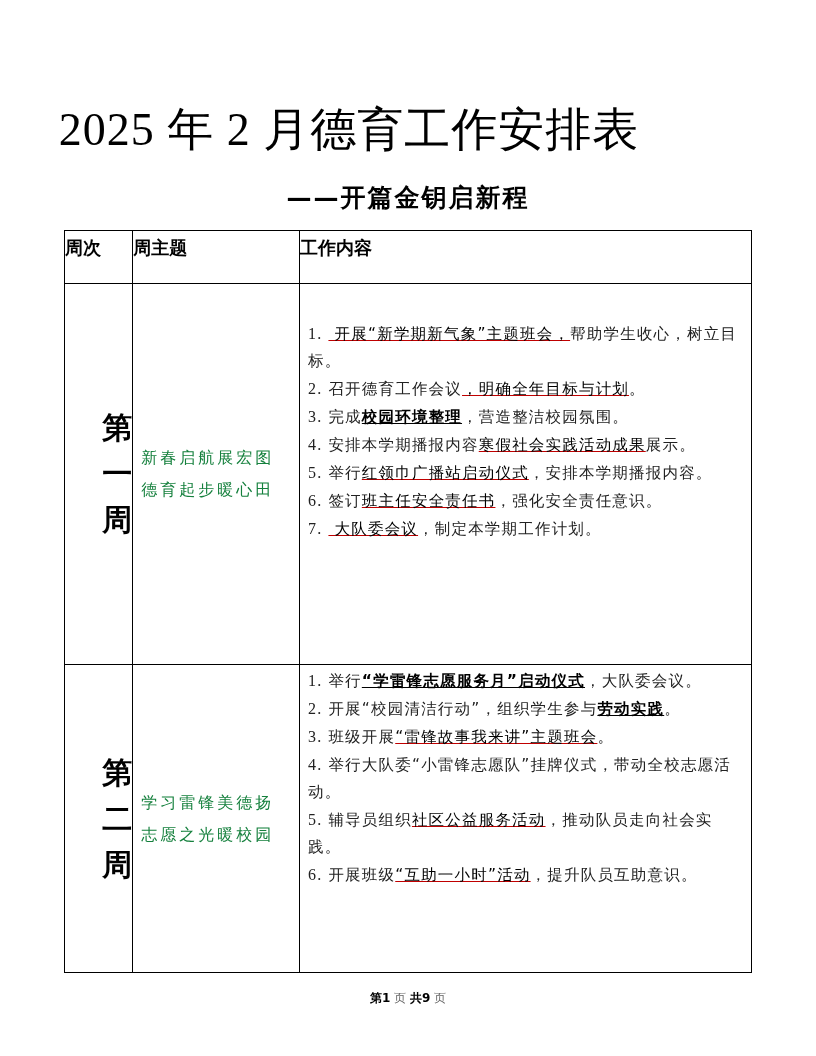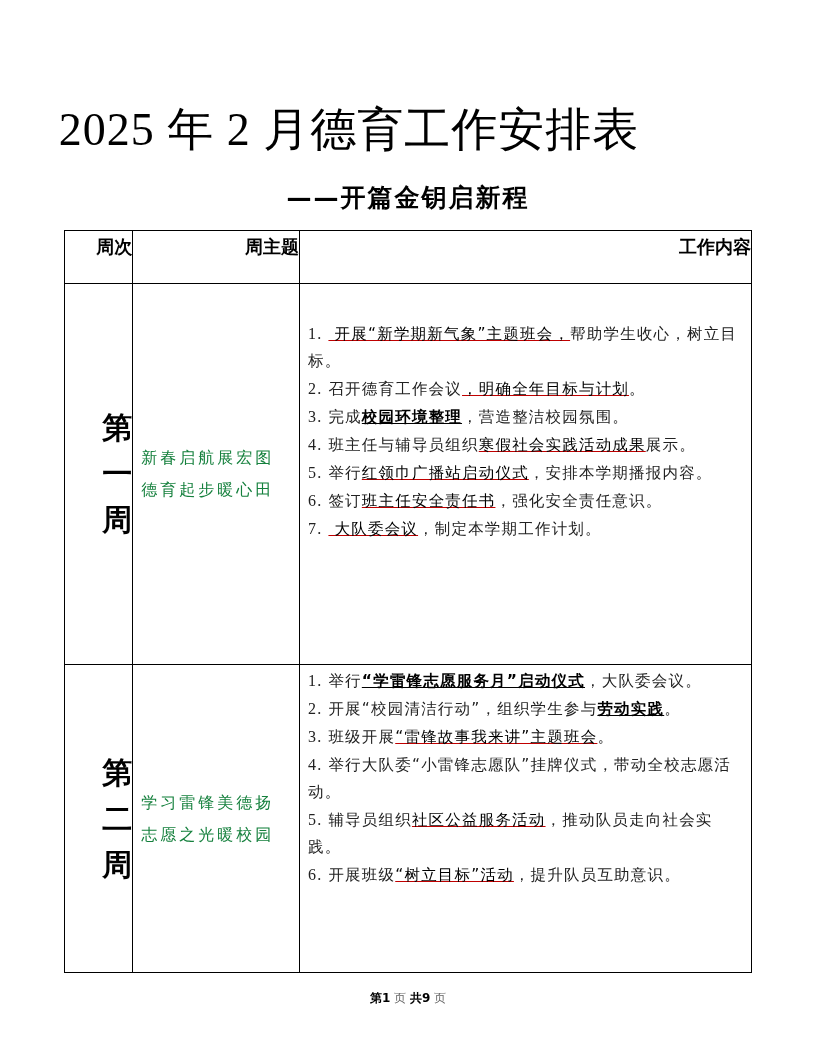--- a/index.html
+++ b/index.html
@@ -21,22 +21,22 @@
       position: absolute; left: 64px; top: 230px;
       width: 688px; border-collapse: collapse; table-layout: fixed;
     }
     table.sched td, table.sched th {
       border: 1.5px solid #000; padding: 0; vertical-align: top;
     }
     .col-week { width: 68px; }
     .col-theme { width: 166px; }
     .col-work { width: 450px; }
     th {
-      height: 50px; font-family: Liberation Mono, monospace; font-weight: bold;
-      font-size: 18px; line-height: 30px; padding-top: 2px !important; text-align: right;
+      height: 50px; font-family: Liberation Serif, serif; font-weight: bold;
+      font-size: 18px; line-height: 30px; padding-top: 2px !important; text-align: left;
     }
     tr.r1 td { height: 344px; }
     tr.r2 td { height: 305px; }
     .week-cell { vertical-align: middle !important; text-align: right; }
     .week-label {
       display: inline-block; width: 32px;
       font-family: "DejaVu Sans", sans-serif; font-weight: bold;
       font-size: 30px; line-height: 46px; word-break: break-all;
     }
     .theme-cell { vertical-align: middle !important; padding-left: 8px !important; }
@@ -86,41 +86,41 @@
         <span class="week-label">第一周</span>
       </td>
       <td class="theme-cell">
         <div class="theme-line">新春启航展宏图</div>
         <div class="theme-line">德育起步暖心田</div>
       </td>
       <td class="work-cell">
           <div class="item"><span class="num">1.</span><span class="red"> 开展“新学期新气象”主题班会，</span><span>帮助学生收心，树立目标。</span></div>
           <div class="item"><span class="num">2.</span><span>召开德育工作会议</span><span class="red">，明确全年目标与计划</span><span>。</span></div>
           <div class="item"><span class="num">3.</span><span>完成</span><span class="blk">校园环境整理</span><span>，营造整洁校园氛围。</span></div>
-          <div class="item"><span class="num">4.</span><span>班主任与辅导员组织</span><span class="red">寒假社会实践活动成果</span><span>展示。</span></div>
+          <div class="item"><span class="num">4.</span><span>安排本学期播报内容</span><span class="red">寒假社会实践活动成果</span><span>展示。</span></div>
           <div class="item"><span class="num">5.</span><span>举行</span><span class="red">红领巾广播站启动仪式</span><span>，安排本学期播报内容。</span></div>
           <div class="item"><span class="num">6.</span><span>签订</span><span class="red">班主任安全责任书</span><span>，强化安全责任意识。</span></div>
           <div class="item"><span class="num">7.</span><span class="red"> 大队委会议</span><span>，制定本学期工作计划。</span></div>
         </td>
     </tr>
     <tr class="r2">
       <td class="week-cell">
         <span class="week-label">第二周</span>
       </td>
       <td class="theme-cell">
         <div class="theme-line">学习雷锋美德扬</div>
         <div class="theme-line">志愿之光暖校园</div>
       </td>
       <td class="work-cell">
           <div class="item"><span class="num">1.</span><span>举行</span><span class="blk">“学雷锋志愿服务月”启动仪式</span><span>，大队委会议。</span></div>
           <div class="item"><span class="num">2.</span><span>开展“校园清洁行动”，组织学生参与</span><span class="blk">劳动实践</span><span>。</span></div>
           <div class="item"><span class="num">3.</span><span>班级开展</span><span class="red">“雷锋故事我来讲”主题班会</span><span>。</span></div>
           <div class="item"><span class="num">4.</span><span>举行大队委“小雷锋志愿队”挂牌仪式，带动全校志愿活动。</span></div>
           <div class="item"><span class="num">5.</span><span>辅导员组织</span><span class="red">社区公益服务活动</span><span>，推动队员走向社会实践。</span></div>
-          <div class="item"><span class="num">6.</span><span>开展班级</span><span class="red">“树立目标”活动</span><span>，提升队员互助意识。</span></div>
+          <div class="item"><span class="num">6.</span><span>开展班级</span><span class="red">“互助一小时”活动</span><span>，提升队员互助意识。</span></div>
         </td>
     </tr>
   </tbody>
 </table>
 
 <div class="footer">
   <b>第</b><b>1</b>
   <span class="light">页</span>
   <b>共</b><b>9</b>
   <span class="light">页</span>

